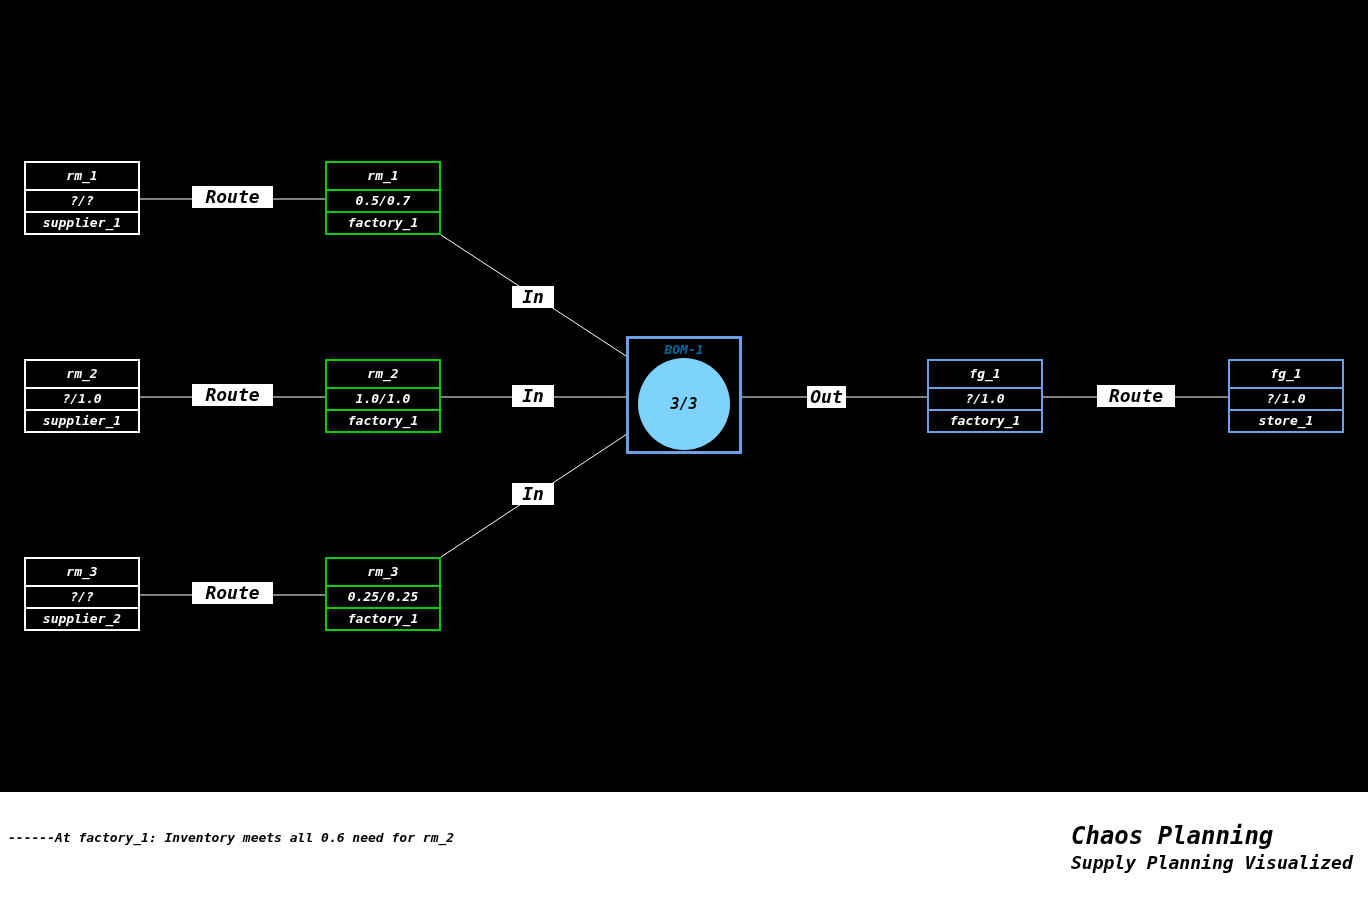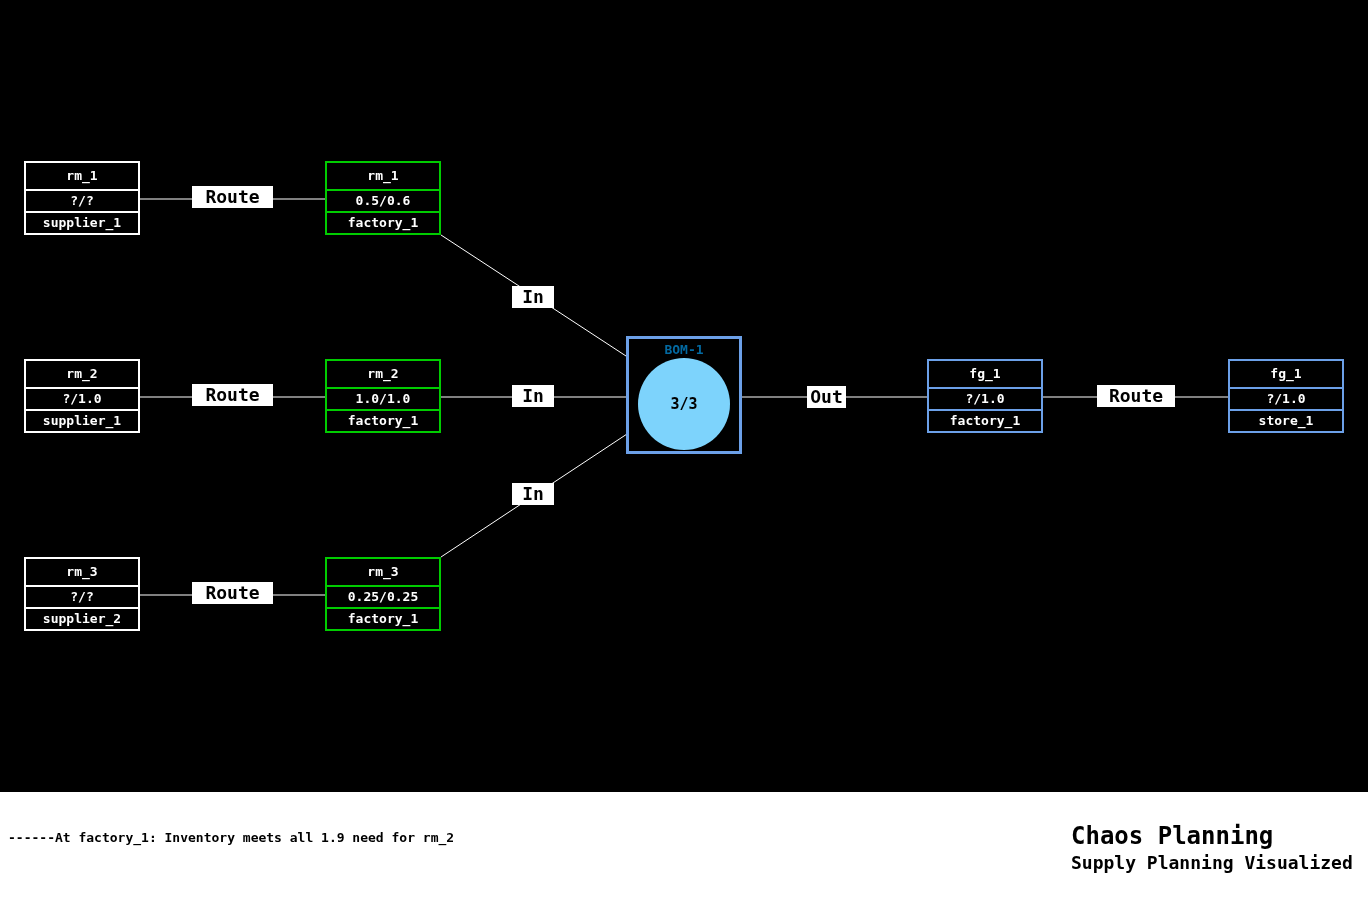--- a/index.html
+++ b/index.html
@@ -7,20 +7,21 @@
     padding: 0;
     background: #000;
   }
   #canvas {
     position: relative;
     width: 1368px;
     height: 912px;
     background: #000;
     overflow: hidden;
     font-family: "DejaVu Sans Mono", "Liberation Mono", monospace;
+    font-style: italic;
   }
   #edges {
     position: absolute;
     left: 0;
     top: 0;
     z-index: 0;
   }
   
   .node {
     position: absolute;
@@ -154,21 +155,21 @@
   </svg>
 
   <div class="node" style="left:24px;top:161px">
     <div class="row title">rm_1</div>
     <div class="row">?/?</div>
     <div class="row">supplier_1</div>
   </div>
   <div class="edge-label" style="left:192px;top:186px;width:81px">Route</div>
   <div class="node green" style="left:325px;top:161px">
     <div class="row title">rm_1</div>
-    <div class="row">0.5/0.6</div>
+    <div class="row">0.5/0.7</div>
     <div class="row">factory_1</div>
   </div>
   <div class="edge-label" style="left:512px;top:286px;width:42px">In</div>
 
   <div class="node" style="left:24px;top:359px">
     <div class="row title">rm_2</div>
     <div class="row">?/1.0</div>
     <div class="row">supplier_1</div>
   </div>
   <div class="edge-label" style="left:192px;top:384px;width:81px">Route</div>
@@ -207,21 +208,21 @@
   </div>
   <div class="edge-label" style="left:1097px;top:385px;width:78px">Route</div>
   <div class="node blue" style="left:1228px;top:359px">
     <div class="row title">fg_1</div>
     <div class="row">?/1.0</div>
     <div class="row">store_1</div>
   </div>
 
   <div class="footer">
     <div class="log">
-      <div>------At factory_1: Inventory meets all 1.9 need for rm_2</div>
+      <div>------At factory_1: Inventory meets all 0.6 need for rm_2</div>
       
       
       
       
     </div>
     <div class="brand-title">Chaos Planning</div>
     <div class="brand-sub">Supply Planning Visualized</div>
   </div>
 
 </div>

